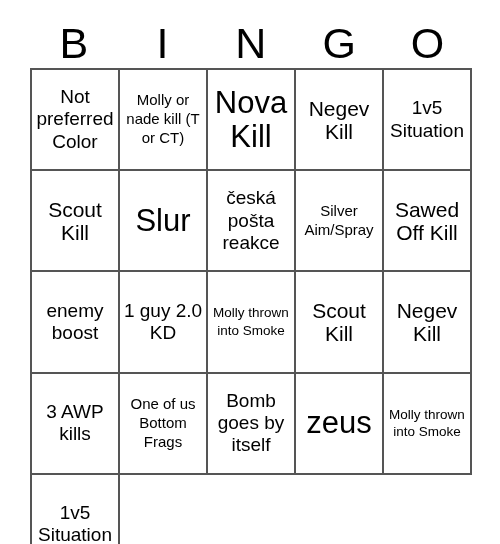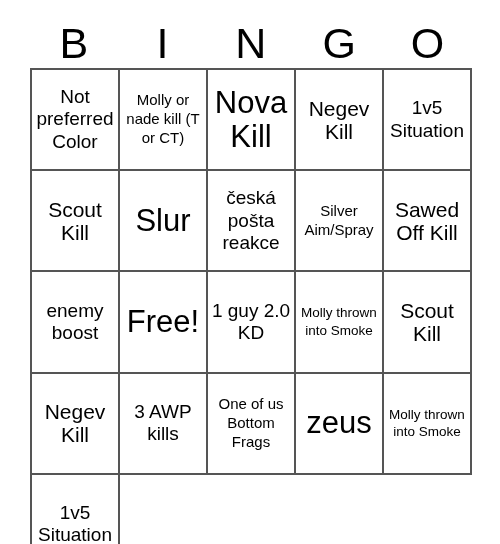--- a/index.html
+++ b/index.html
@@ -120,43 +120,43 @@
     <div class="cell fs-sm">
         <span class="cell-text">Silver Aim/Spray</span>
       </div>
     <div class="cell fs-lg">
         <span class="cell-text">Sawed Off Kill</span>
       </div>
 
     <div class="cell fs-md">
         <span class="cell-text">enemy boost</span>
       </div>
-    <div class="cell fs-xl">
-        <span class="cell-text">Free!</span>
-      </div>
     <div class="cell fs-md">
         <span class="cell-text">1 guy 2.0 KD</span>
       </div>
     <div class="cell fs-xs">
         <span class="cell-text">Molly thrown into Smoke</span>
       </div>
 
     <div class="cell fs-lg">
         <span class="cell-text">Scout Kill</span>
       </div>
     <div class="cell fs-lg">
         <span class="cell-text">Negev Kill</span>
       </div>
     <div class="cell fs-md">
         <span class="cell-text">3 AWP kills</span>
       </div>
     <div class="cell fs-sm">
         <span class="cell-text">One of us Bottom Frags</span>
       </div>
 
+    <div class="cell fs-md">
+        <span class="cell-text">Bomb goes by itself</span>
+      </div>
     <div class="cell fs-xl">
         <span class="cell-text">zeus</span>
       </div>
     <div class="cell fs-xs">
         <span class="cell-text">Molly thrown into Smoke</span>
       </div>
     <div class="cell fs-md">
         <span class="cell-text">1v5 Situation</span>
       </div>
   </div>

